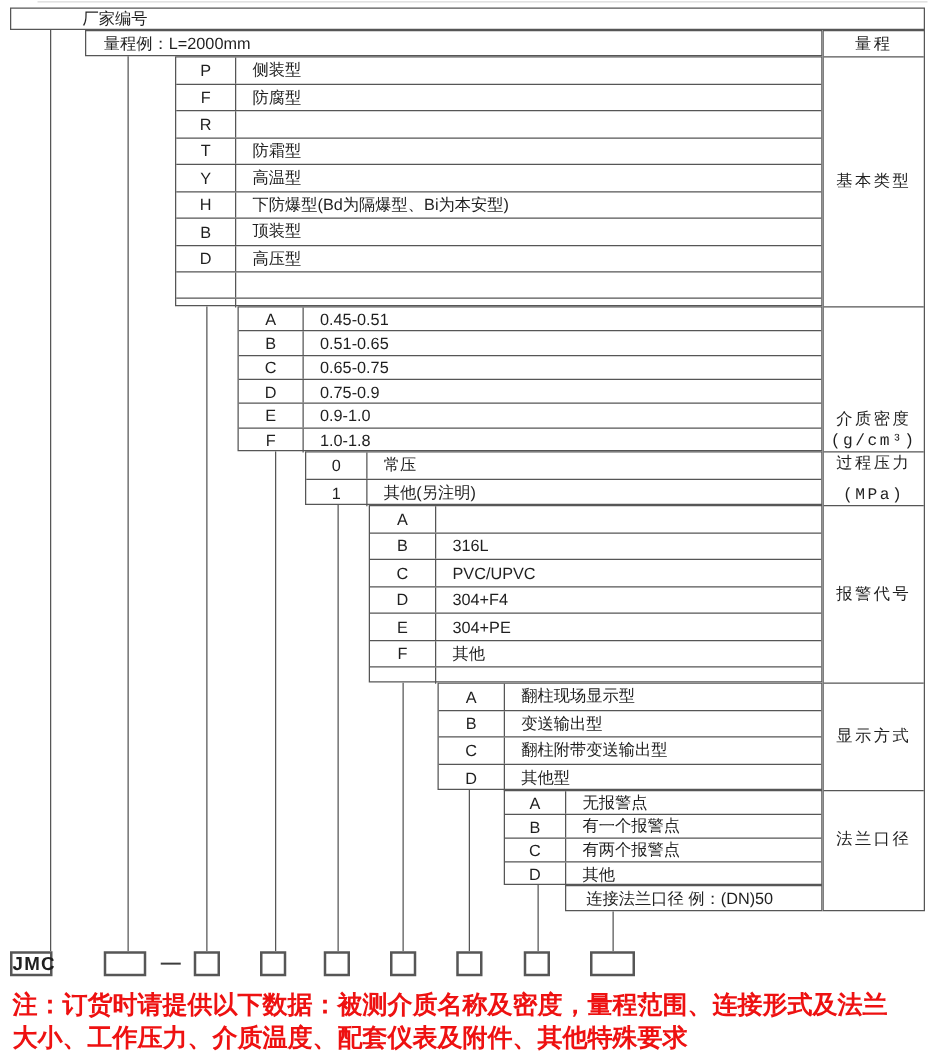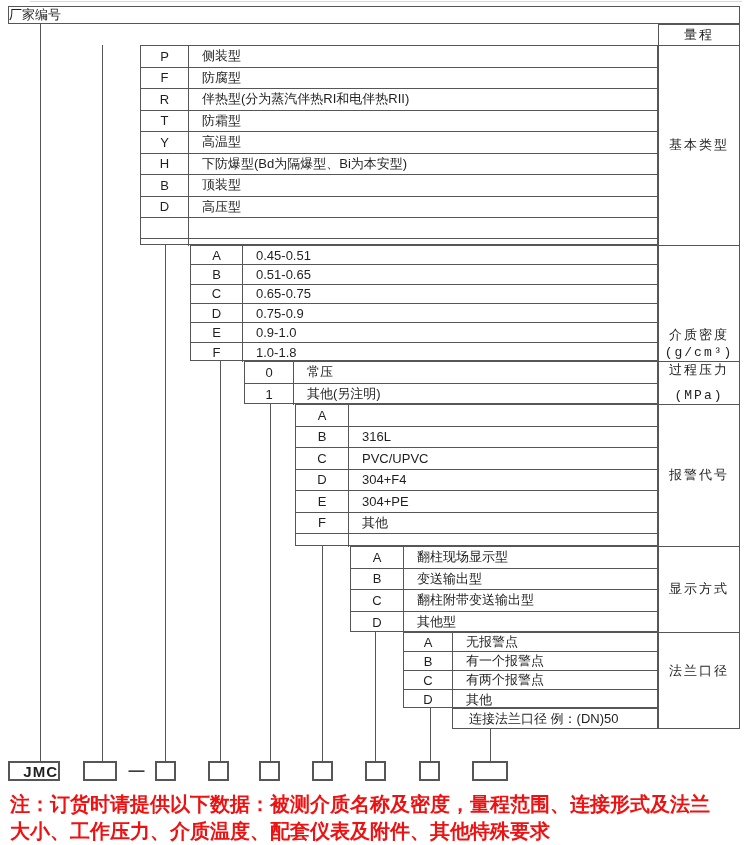--- a/index.html
+++ b/index.html
@@ -38,42 +38,45 @@
   .lcell:nth-child(3){height:116px;justify-content:flex-end;}
   .lcell:nth-child(4){height:43px;justify-content:space-between;}
   .lcell:nth-child(5){height:142px;}
   .lcell:nth-child(6){height:86px;}
   .lcell:nth-child(7){height:76px;}
   .lcell:nth-child(8){height:21px;}
   
   .vline{position:absolute;width:1px;background:var(--bc);}
   
   #manu-box{left:8px;top:6px;width:732px;height:18px;display:flex;align-items:center;
-    font-size:13px;}
+    padding-left:57px;font-size:13px;}
   #range-box{left:68px;top:24px;width:590px;height:21px;display:flex;align-items:center;
     padding-left:14px;font-size:13px;}
   
   .cbox{position:absolute;top:761px;height:20px;box-sizing:border-box;border:2px solid var(--bc);background:#fff;}
-  #jmc-box{left:8px;width:52px;display:flex;align-items:center;justify-content:flex-end;
+  #jmc-box{left:8px;width:34px;display:flex;align-items:center;justify-content:flex-start;
     font-weight:bold;font-size:15px;letter-spacing:1px;}
   .dash{position:absolute;top:761px;height:20px;display:flex;align-items:center;justify-content:center;
     font-weight:bold;font-size:16px;color:#3c3c3c;}
   
   #note{position:absolute;left:10px;top:791px;width:736px;color:var(--red);
     font-weight:bold;font-size:20px;line-height:27px;white-space:nowrap;}
 </style>
 </head>
 <body>
 
 <div id="canvas">
 
   <div class="hairline" style="left:30px;top:1px;width:712px;"></div>
 
   <div class="box" id="manu-box">
     <span>厂家编号</span>
+  </div>
+  <div class="box" id="range-box">
+    <span>量程例：L=2000mm</span>
   </div>
 
   <div class="vline" style="left:40px;top:24px;height:737px;"></div>
   <div class="vline" style="left:102px;top:45px;height:716px;"></div>
   <div class="vline" style="left:165px;top:245px;height:516px;"></div>
   <div class="vline" style="left:220px;top:361px;height:400px;"></div>
   <div class="vline" style="left:270px;top:404px;height:357px;"></div>
   <div class="vline" style="left:322px;top:546px;height:215px;"></div>
   <div class="vline" style="left:375px;top:632px;height:129px;"></div>
   <div class="vline" style="left:430px;top:708px;height:53px;"></div>
@@ -83,21 +86,20 @@
       <div class="row">
         <div class="code">P</div>
         <div class="desc">侧装型</div>
       </div>
       <div class="row">
         <div class="code">F</div>
         <div class="desc">防腐型</div>
       </div>
       <div class="row">
         <div class="code">R</div>
-        <div class="desc">伴热型(分为蒸汽伴热RI和电伴热RII)</div>
       </div>
       <div class="row">
         <div class="code">T</div>
         <div class="desc">防霜型</div>
       </div>
       <div class="row">
         <div class="code">Y</div>
         <div class="desc">高温型</div>
       </div>
       <div class="row">

